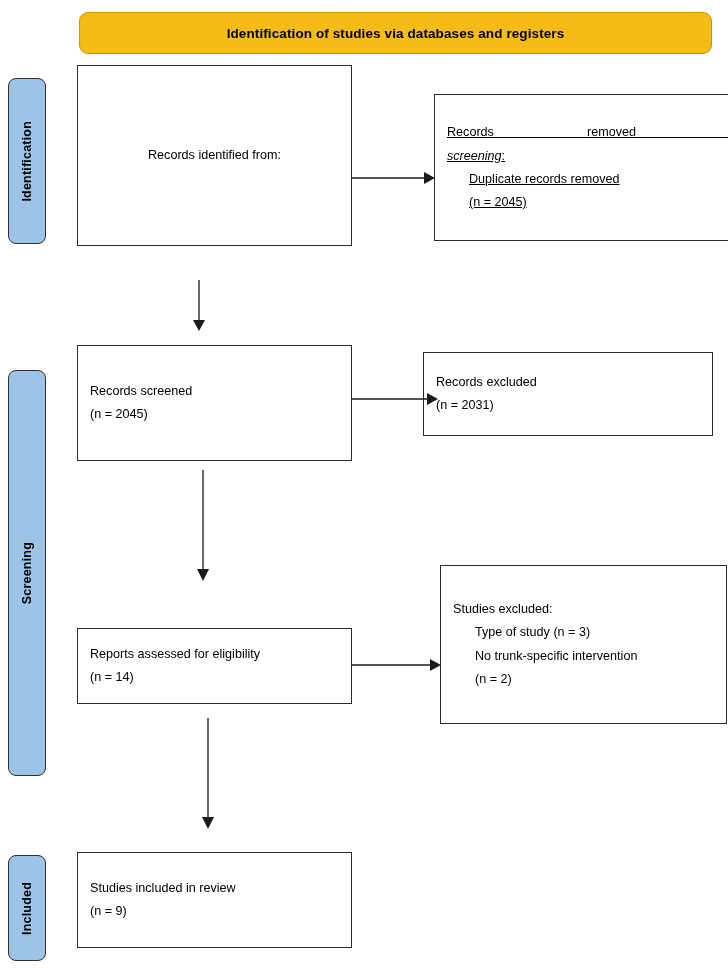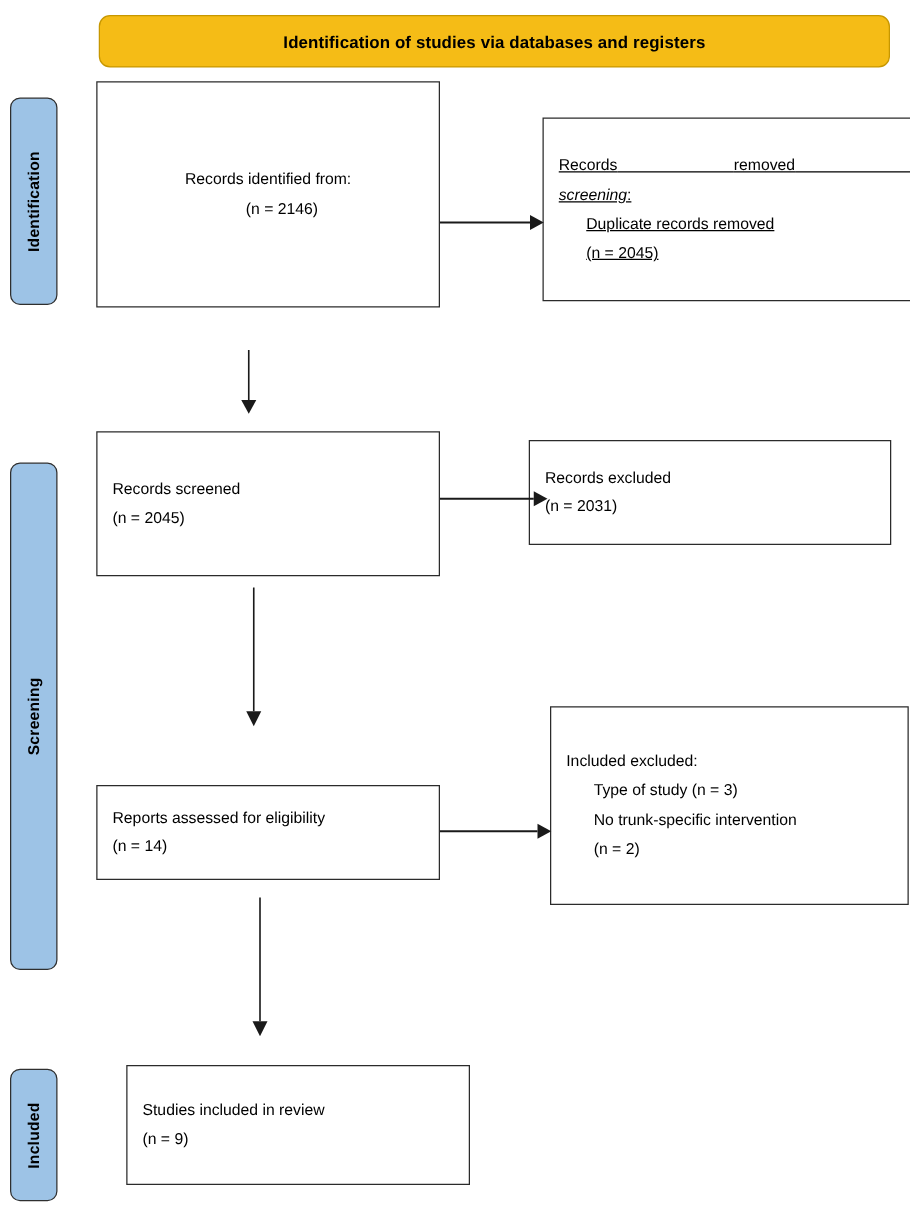--- a/index.html
+++ b/index.html
@@ -90,21 +90,21 @@
   }
   .box i { font-style: italic; }
 
   
   #box-identified   { left: 77px;  top: 65px;  width: 275px; height: 181px; align-items: center; }
   #box-removed      { left: 434px; top: 94px;  width: 344px; height: 147px; text-decoration: underline; }
   #box-screened     { left: 77px;  top: 345px; width: 275px; height: 116px;  }
   #box-rec-excluded { left: 423px; top: 352px; width: 290px; height: 84px;  }
   #box-eligibility  { left: 77px;  top: 628px; width: 275px; height: 76px;  }
   #box-rep-excluded { left: 440px; top: 565px; width: 287px; height: 159px; }
-  #box-included     { left: 77px;  top: 852px; width: 275px; height: 96px; margin-left: 24px;  }
+  #box-included     { left: 77px;  top: 852px; width: 275px; height: 96px;  }
 
   
   .arrow { position: absolute; }
   .arrow svg { display: block; overflow: visible; }
 
   #arrow-h-1 { left: 352px; top: 169px; }
   #arrow-h-2 { left: 352px; top: 390px; }
   #arrow-h-3 { left: 352px; top: 656px; }
   #arrow-v-1 { left: 190px; top: 280px; }
   #arrow-v-2 { left: 194px; top: 470px; }
@@ -122,21 +122,20 @@
   </div>
   <div class="stage" id="stage-screening">
     <span>Screening</span>
   </div>
   <div class="stage" id="stage-included">
     <span>Included</span>
   </div>
 
   <div class="box" id="box-identified">
     <div class="ln">Records identified from:</div>
-    <div class="ln indent">(n = 2146)</div>
   </div>
 
   <div class="box" id="box-removed">
     <div class="just"><span>Records</span> <span>removed</span> <i>before</i></div>
     <div class="ln"><i>screening</i><span>:</span></div>
     <div class="ln indent">Duplicate records removed</div>
     <div class="ln indent">(n = 2045)</div>
   </div>
 
   <div class="box" id="box-screened">
@@ -148,21 +147,21 @@
     <div class="ln">Records excluded</div>
     <div class="ln">(n = 2031)</div>
   </div>
 
   <div class="box" id="box-eligibility">
     <div class="ln">Reports assessed for eligibility</div>
     <div class="ln">(n = 14)</div>
   </div>
 
   <div class="box" id="box-rep-excluded">
-    <div class="ln">Included excluded:</div>
+    <div class="ln">Studies excluded:</div>
     <div class="ln indent">Type of study (n = 3)</div>
     <div class="ln indent">No  trunk-specific  intervention</div>
     <div class="ln indent">(n = 2)</div>
   </div>
 
   <div class="box" id="box-included">
     <div class="ln">Studies included in review</div>
     <div class="ln">(n = 9)</div>
   </div>
 

